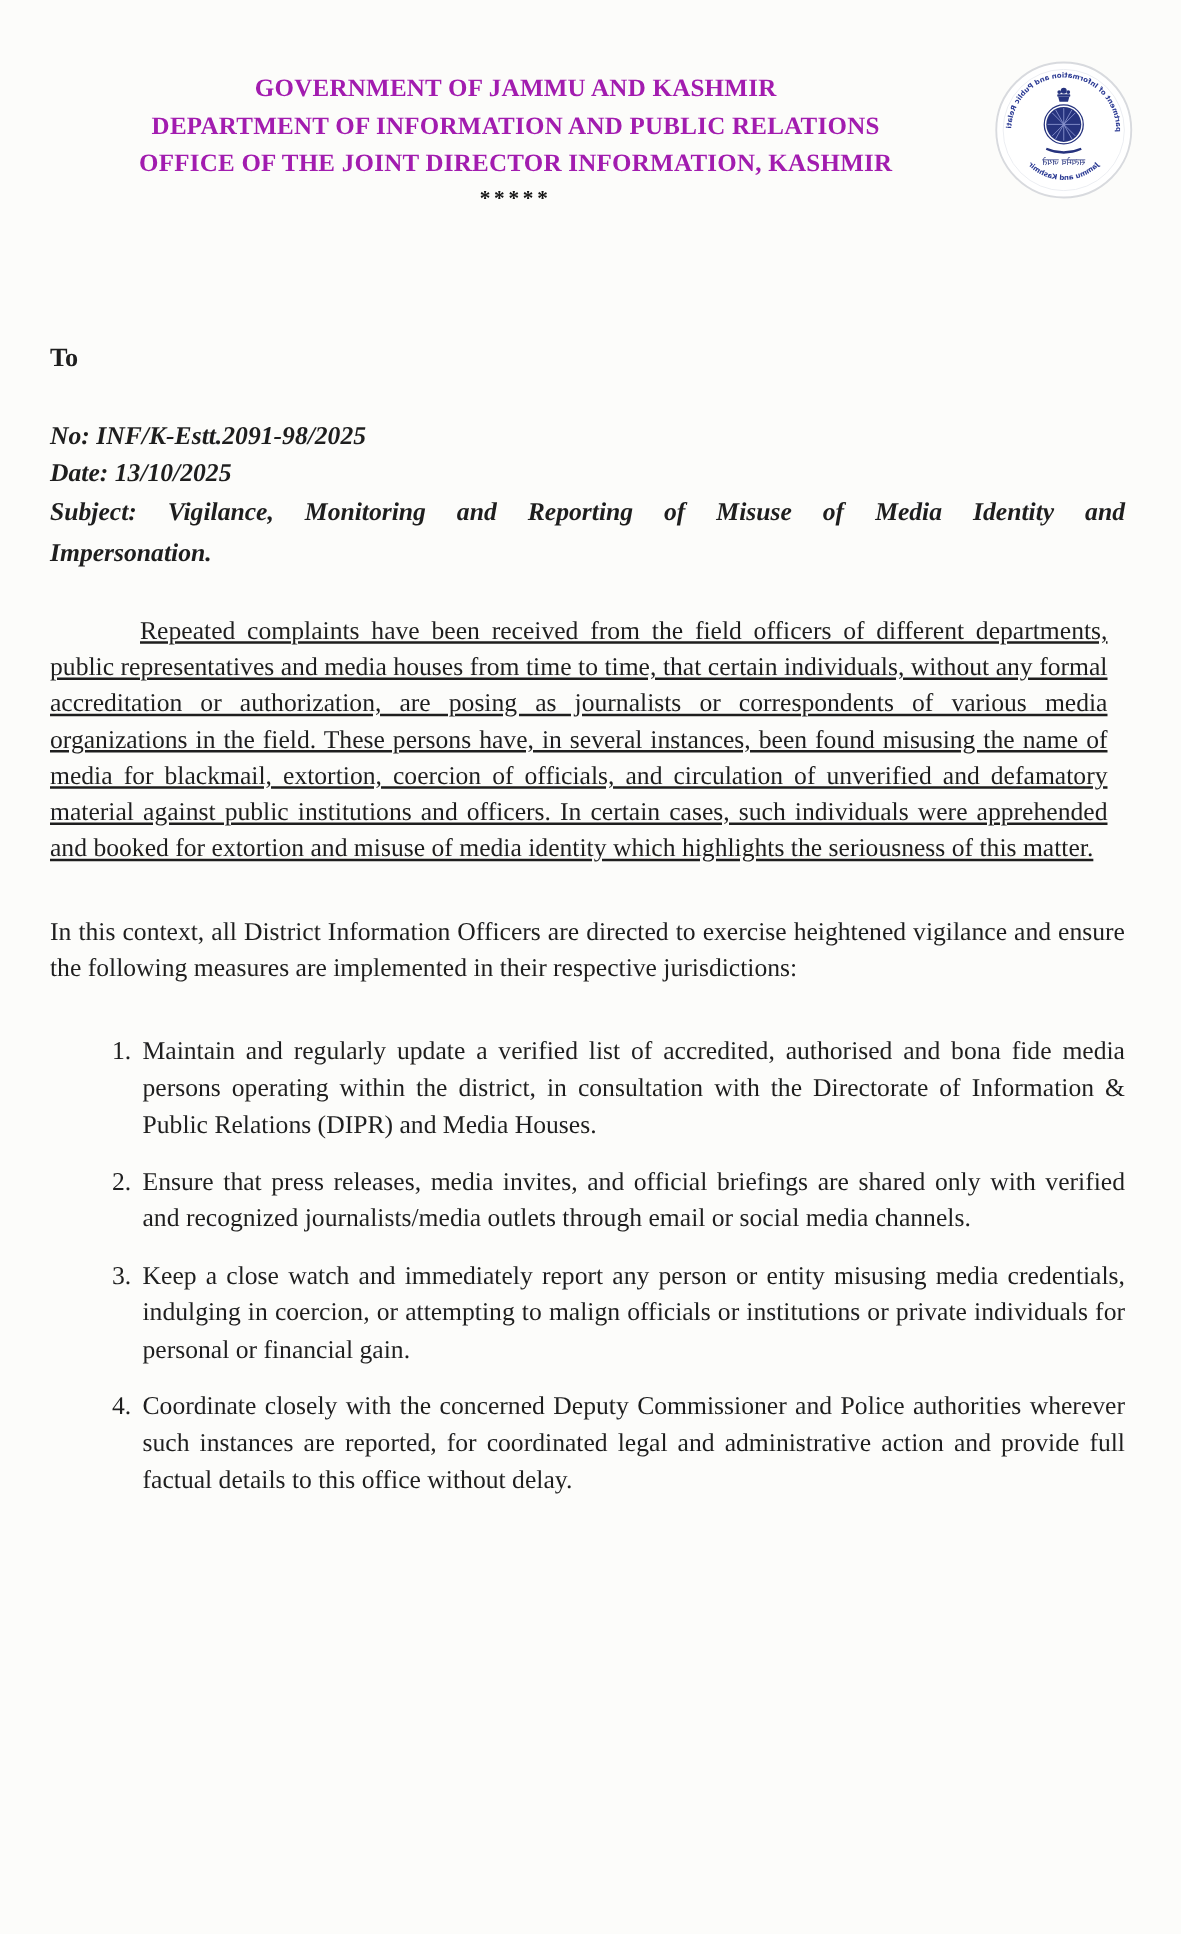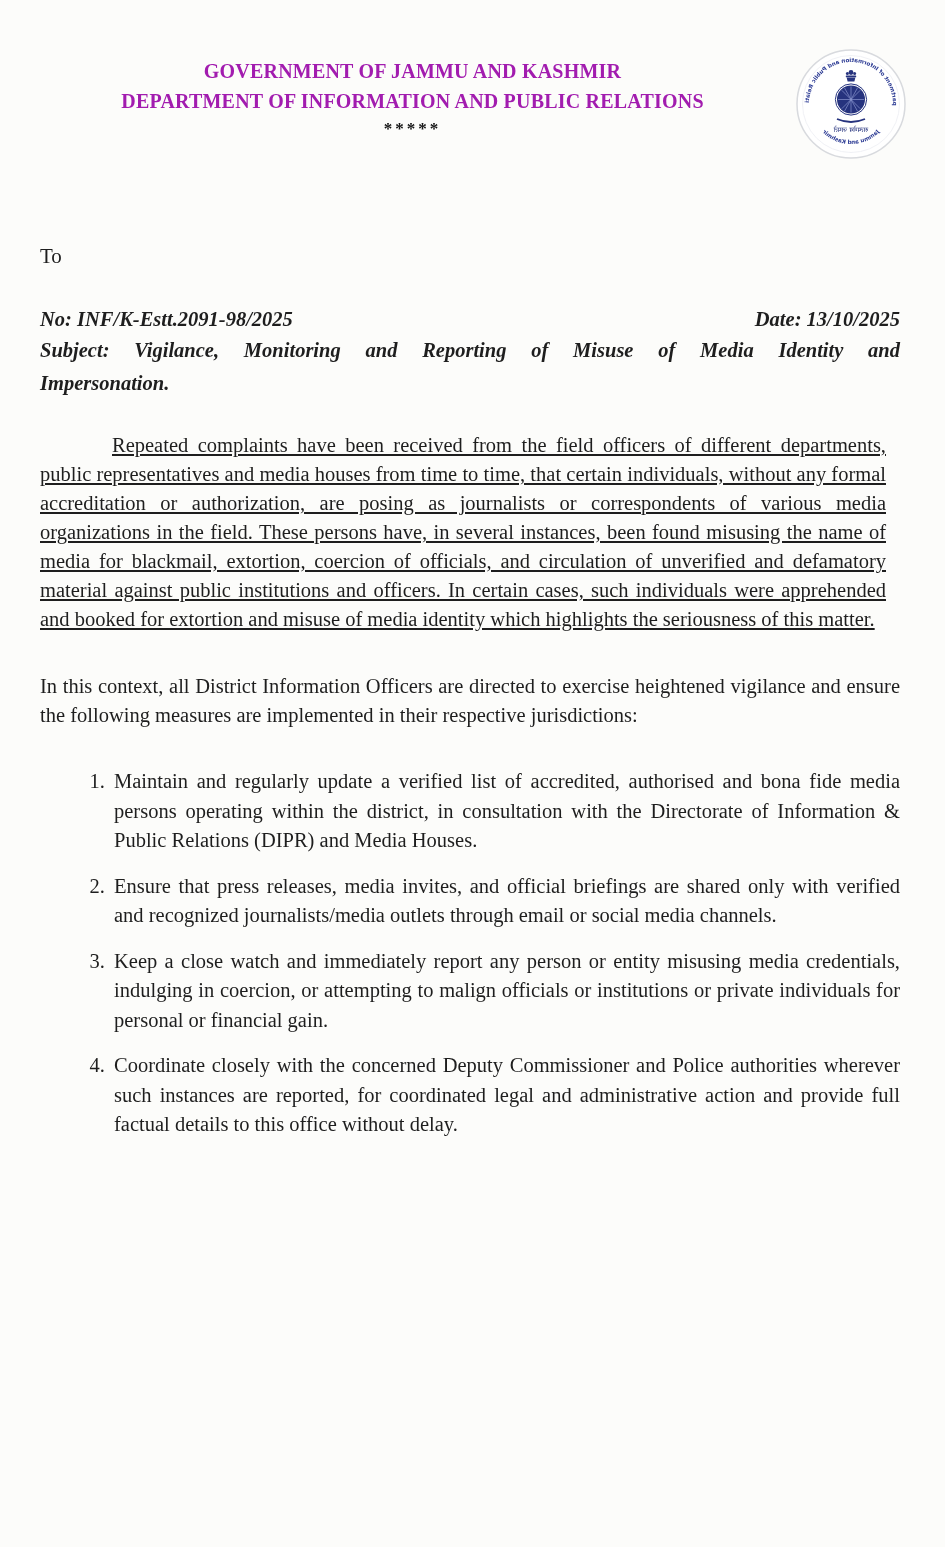--- a/index.html
+++ b/index.html
@@ -49,35 +49,36 @@
     right: -7px;
     width: 112px;
     height: 112px;
   }
 
   
   .body-text { font-size: 20.5px; }
 
   .to-label {
     margin: 100px 0 0 0;
-    font-weight: normal;
+    font-weight: bold;
     font-size: 21px;
     line-height: 30px;
   }
   .addressee {
     margin-top: 28px;
     line-height: 31px;
   }
   .ref-row {
     margin-top: 33px;
     display: flex;
     justify-content: space-between;
     font-weight: bold;
     font-style: italic;
     line-height: 30px;
+    flex-direction: column;
   }
   .subject {
     font-weight: bold;
     font-style: italic;
     line-height: 33px;
   }
   .subject .justify-line {
     text-align: justify;
     text-align-last: justify;
   }
@@ -110,20 +111,21 @@
 </style>
 </head>
 <body>
 
 <div class="page">
 
   <header class="letterhead">
     <div class="head-text">
       <div class="head-line">GOVERNMENT OF JAMMU AND KASHMIR</div>
       <div class="head-line">DEPARTMENT OF INFORMATION AND PUBLIC RELATIONS</div>
+      <div class="head-line">OFFICE OF THE JOINT DIRECTOR INFORMATION, KASHMIR</div>
       <div class="stars">*****</div>
     </div>
 
     <div class="seal">
       <svg viewBox="0 0 112 112" width="112" height="112" aria-hidden="true">
         <g transform="translate(112,0) scale(-1,1)">
           <circle cx="56" cy="56" r="54" fill="#ffffff" stroke="#d8dade" stroke-width="1.5"></circle>
           <circle cx="56" cy="56" r="48.5" fill="none" stroke="#eceef2" stroke-width="0.8"></circle>
           <defs>
             <path id="sealArcTop" d="M 14,56 A 42,42 0 0 1 98,56"></path>

